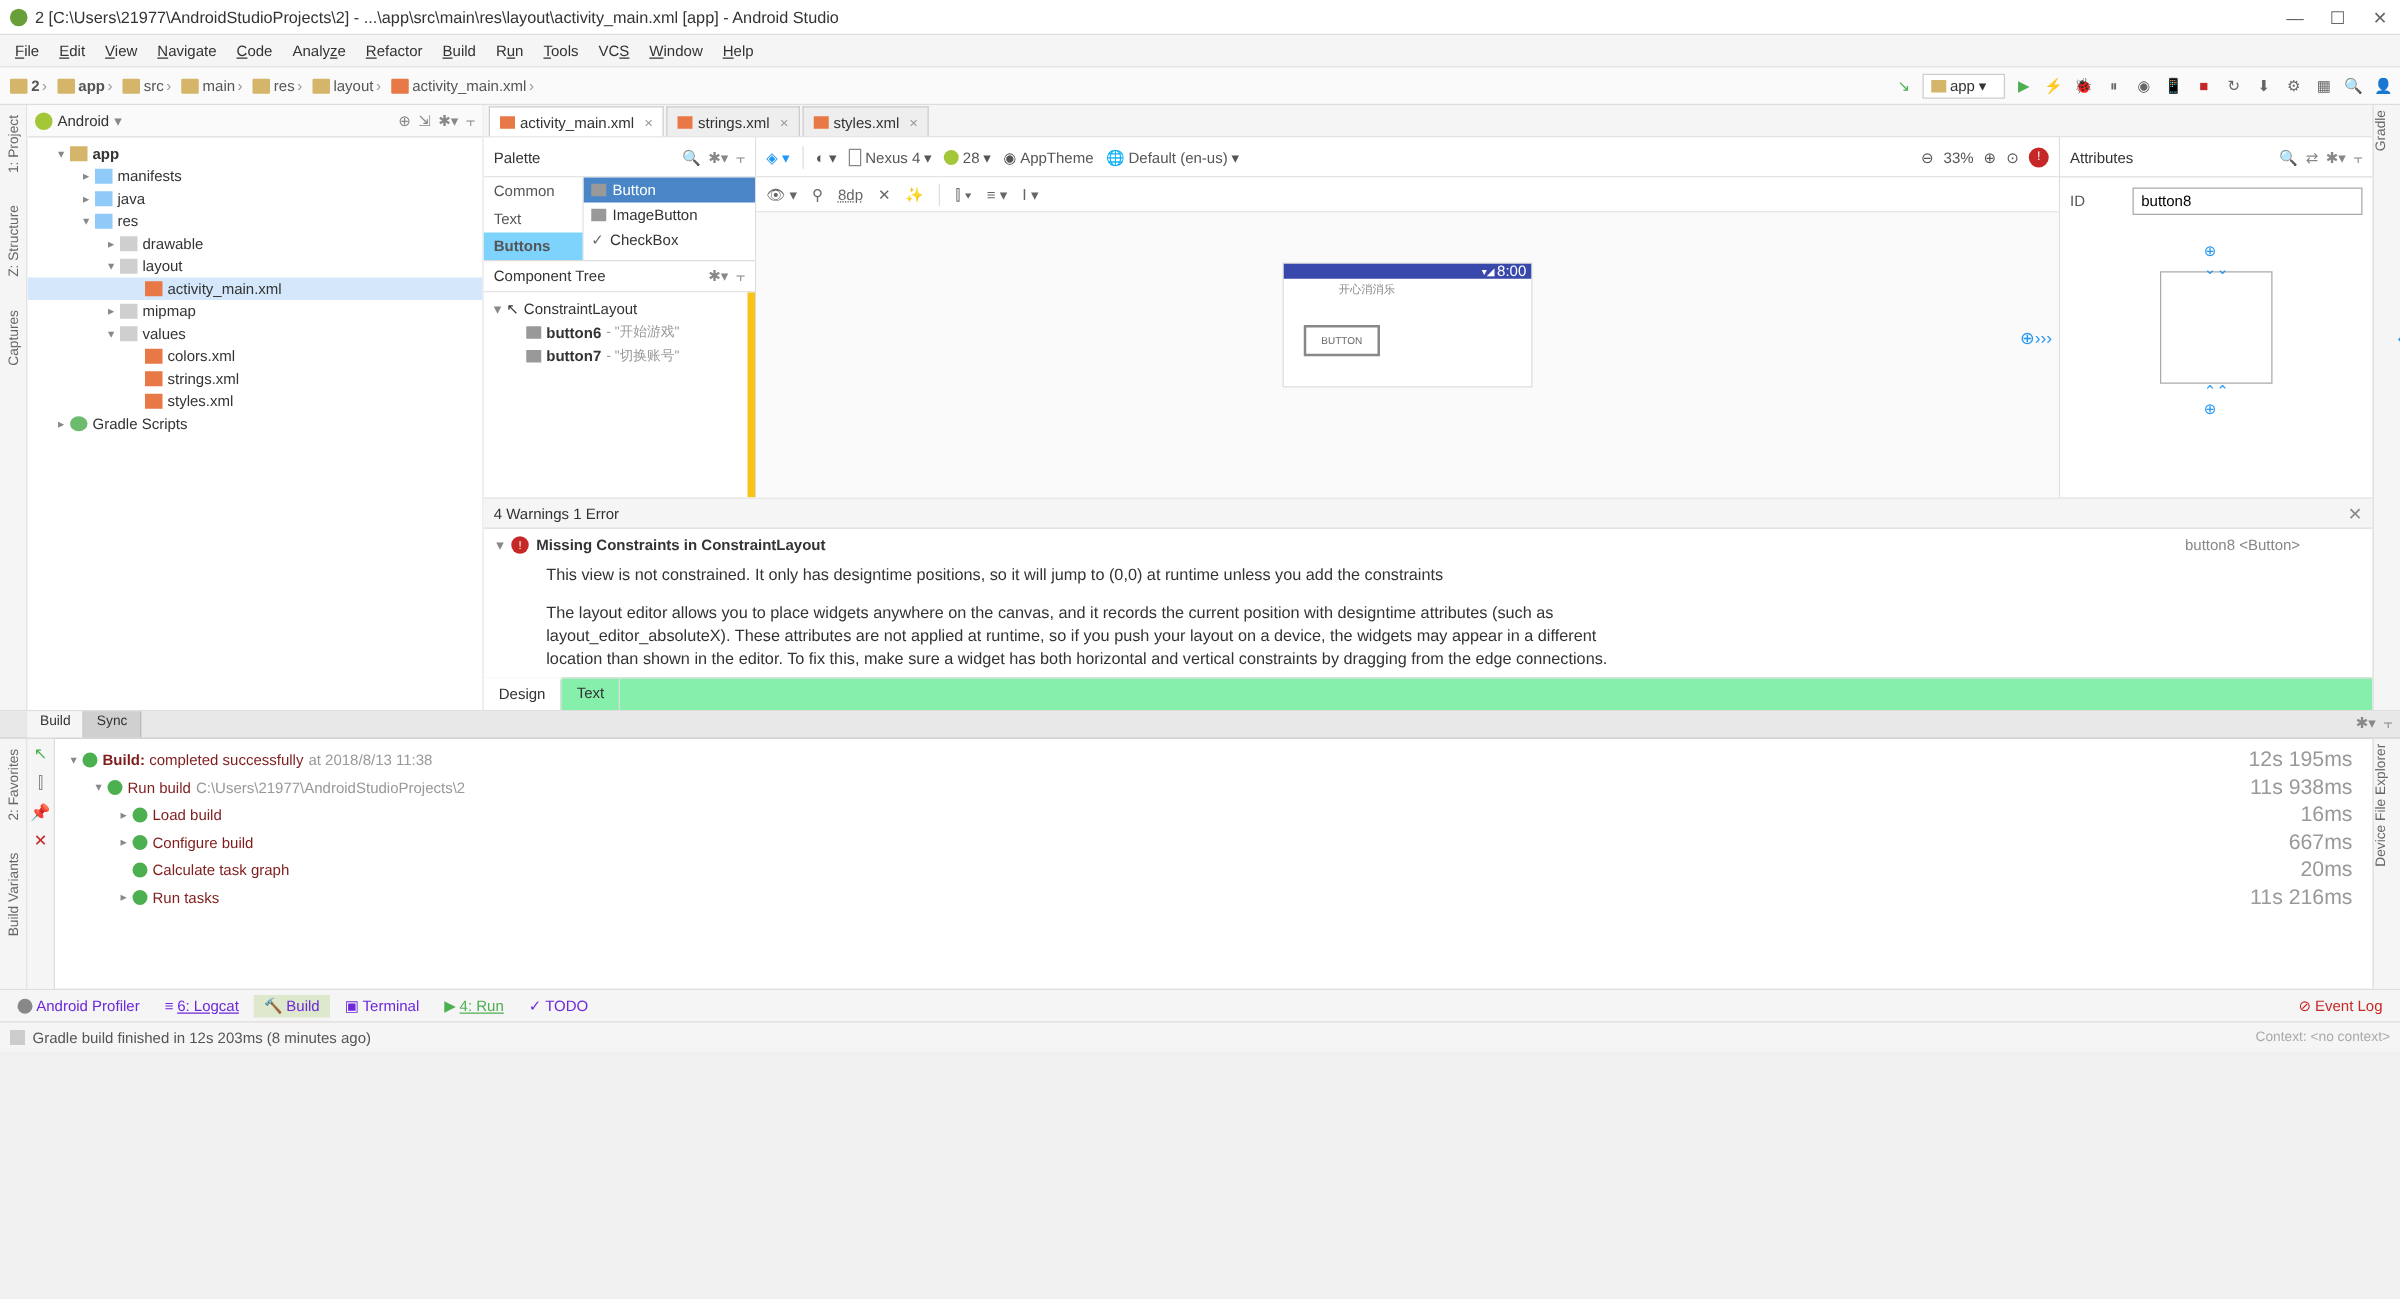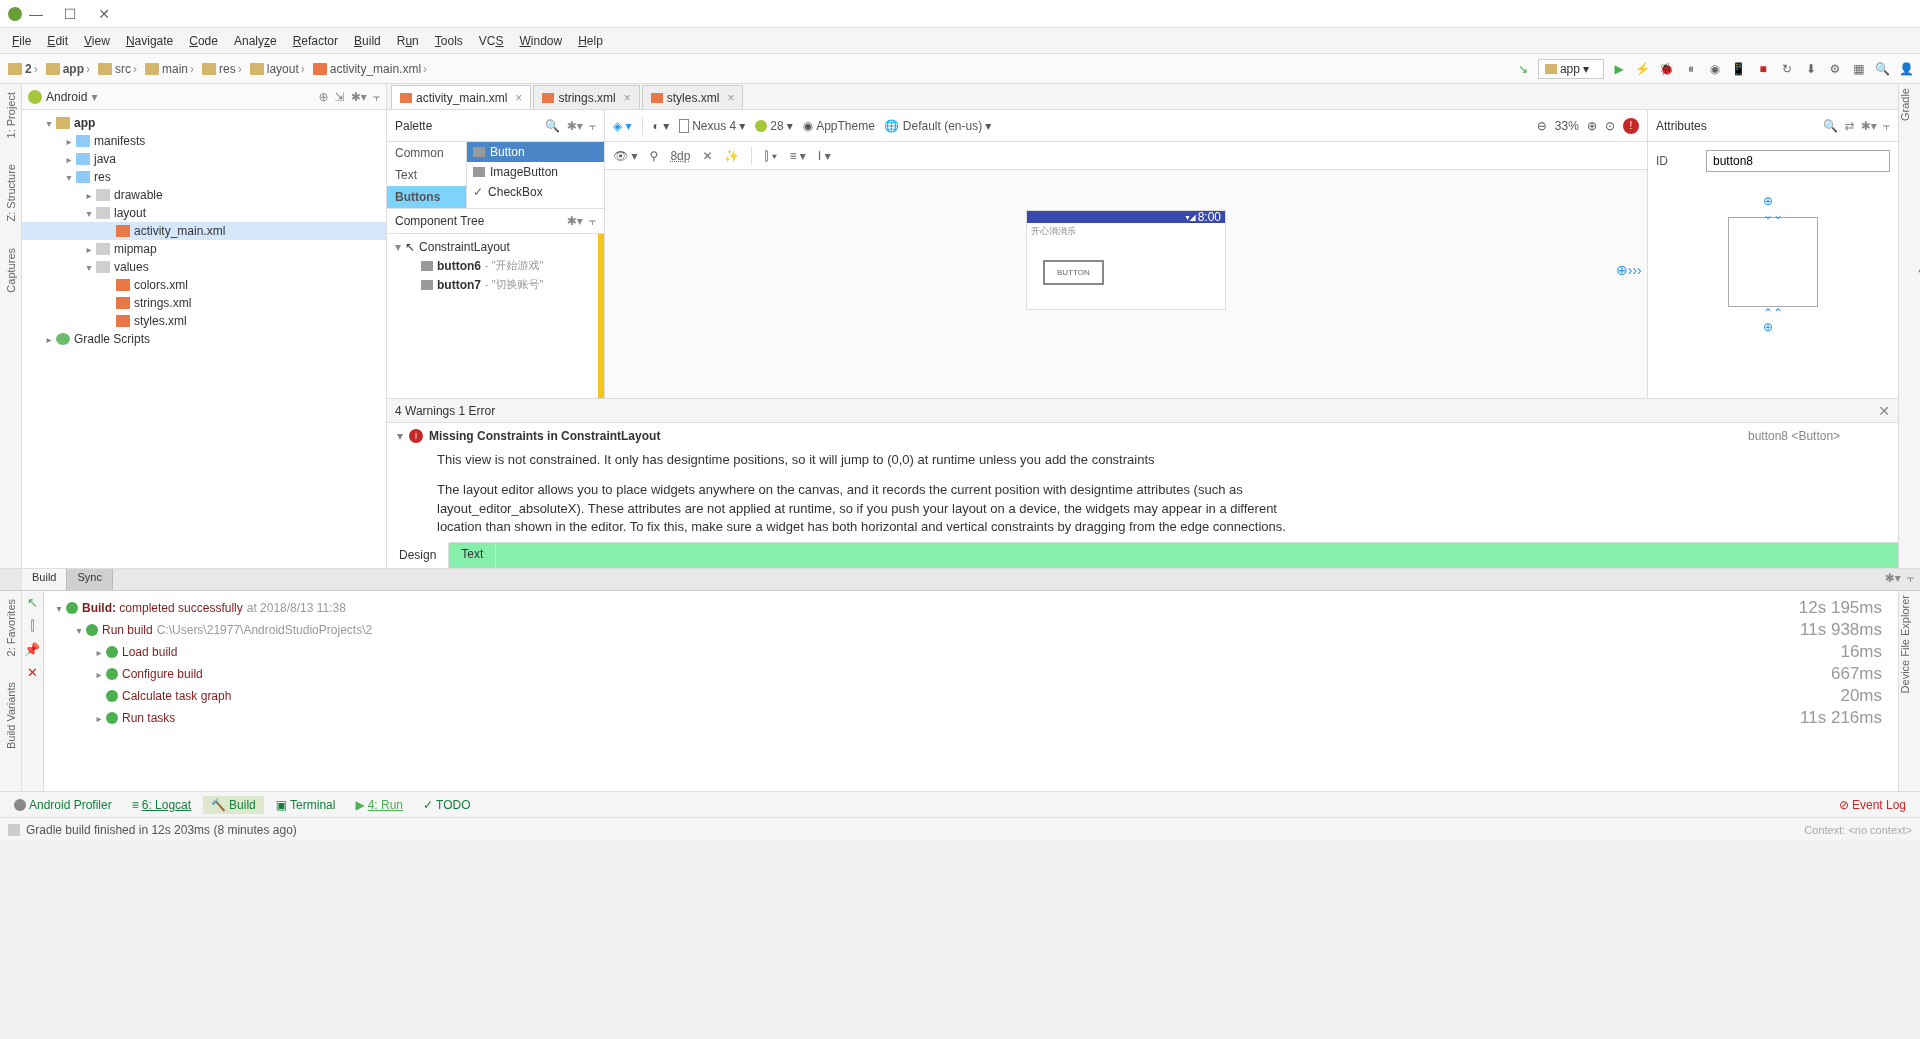--- a/index.html
+++ b/index.html
@@ -80,21 +80,21 @@
 .ct-sep { width:1px; height:18px; background:#ddd; }
 .ct-item2 { display:flex; align-items:center; gap:3px; cursor:pointer; }
 .dev-icon { width:10px; height:14px; border:1px solid #888; }
 .api-icon { width:12px; height:12px; background:#a4c639; border-radius:50%; }
 .ct-right { margin-left:auto; display:flex; align-items:center; gap:8px; }
 .err-badge { width:16px; height:16px; background:#c62828; border-radius:50%; color:#fff; display:flex; align-items:center; justify-content:center; font-size:10px; }
 .canvas-toolbar2 { height:28px; border-bottom:1px solid #ddd; display:flex; align-items:center; padding:0 8px; gap:12px; background:#fff; color:#666; }
 .canvas-body { flex:1; background:#fafafa; position:relative; display:flex; justify-content:center; align-items:flex-start; padding-top:40px; }
 .phone-frame { width:200px; height:100px; background:#fff; border:1px solid #ddd; position:relative; }
 .phone-statusbar { height:12px; background:#3949ab; color:#fff; font-size:8px; display:flex; justify-content:flex-end; align-items:center; padding:0 4px; gap:2px; }
-.phone-title { font-size:9px; color:#888; padding:2px 4px; }
+.phone-title { font-size:9px; color:#888; padding:2px 4px;margin-left:40px; }
 .phone-btn { display:inline-block; margin:20px 0 0 16px; padding:6px 12px; border:2px solid #888; font-size:8px; color:#666; }
 .bottom-tabs { height:26px; display:flex; background:#86efac; border-top:1px solid #ddd; }
 .btab { padding:4px 12px; cursor:pointer; border-right:1px solid #ddd; }
 .btab.active { background:#fff; border-top:2px solid #fff; margin-top:-1px; }
 
 .attr-panel { width:250px; background:#fff; display:flex; flex-direction:column; }
 .attr-head { height:32px; border-bottom:1px solid #ddd; display:flex; align-items:center; padding:0 8px; }
 .attr-head .ph-tools { margin-left:auto; display:flex; gap:6px; color:#888; }
 .attr-body { padding:8px; }
 .attr-row { display:flex; align-items:center; margin-bottom:6px; }
@@ -132,34 +132,35 @@
 .build-tree { flex:1; padding:6px 8px; overflow:auto; }
 .bt-row { display:flex; align-items:center; padding:1px 0; }
 .bt-row .arrow { width:14px; text-align:center; color:#888; font-size:10px; }
 .bt-row .ok { width:12px; height:12px; background:#4caf50; border-radius:50%; margin-right:4px; }
 .bt-row .lbl { color:#7f1d1d; }
 .bt-row .sub { color:#999; margin-left:4px; }
 .bt-row .time { margin-left:auto; color:#999; font-size:17px; padding-right:8px; }
 .bt-row .bold { font-weight:bold; }
 
 .bottom-toolbar { height:26px; background:#f5f5f5; border-top:1px solid #ddd; display:flex; align-items:center; padding:0 6px; gap:4px; }
-.bt-btn { padding:2px 8px; cursor:pointer; color:#15803d; display:flex; align-items:center; gap:3px; font-size:12px; }
+.bt-btn { padding:2px 8px; cursor:pointer; color:#6d28d9; display:flex; align-items:center; gap:3px; font-size:12px; }
 .bt-btn.active { background:#dde8cc; }
 .bt-btn .bicon { width:12px; height:12px; }
 .bt-right { margin-left:auto; display:flex; align-items:center; gap:4px; }
 .evt-log { color:#c62828; display:flex; align-items:center; gap:3px; }
 
 .statusbar { height:24px; background:#f5f5f5; border-top:1px solid #ddd; display:flex; align-items:center; padding:0 8px; color:#555; }
 .statusbar .ctx { margin-left:auto; color:#aaa; font-size:11px; }
 </style>
 </head>
 <body>
 
 <div class="titlebar">
   <span class="app-icon"></span>
+  <span class="title-text">2 [C:\Users\21977\AndroidStudioProjects\2] - ...\app\src\main\res\layout\activity_main.xml [app] - Android Studio</span>
   <div class="win-btns">
     <span class="win-btn">—</span>
     <span class="win-btn">☐</span>
     <span class="win-btn">✕</span>
   </div>
 </div>
 
 <div class="menubar">
   <span><u>F</u>ile</span>
   <span><u>E</u>dit</span>

